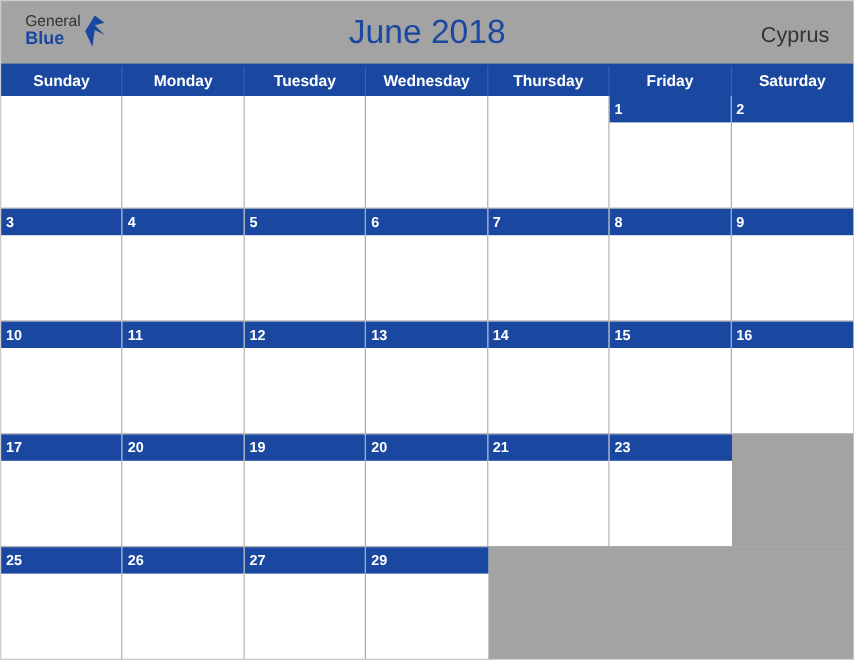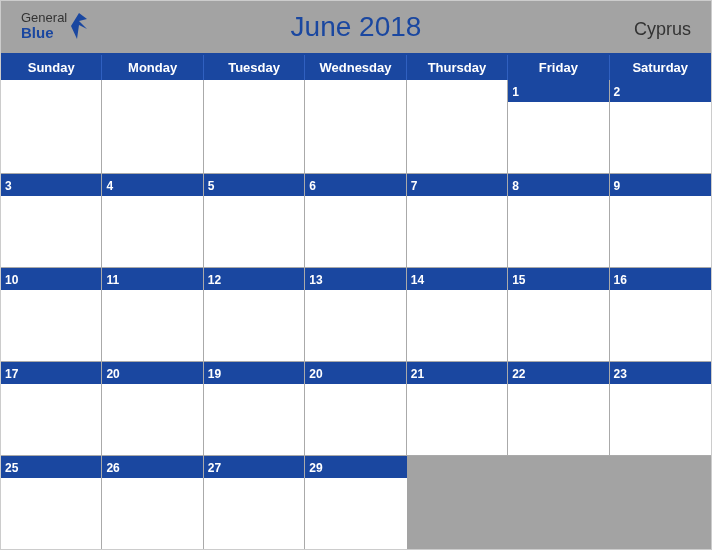--- a/index.html
+++ b/index.html
@@ -212,23 +212,20 @@
           <div class="day-cell">
             <div class="num-bar"><span>19</span></div>
           </div>
           <div class="day-cell">
             <div class="num-bar"><span>20</span></div>
           </div>
           <div class="day-cell">
             <div class="num-bar"><span>21</span></div>
           </div>
           <div class="day-cell">
-            <div class="num-bar"><span>22</span></div>
-          </div>
-          <div class="day-cell">
             <div class="num-bar"><span>23</span></div>
           </div>
         </div>
         <div class="week-row">
           <div class="day-cell">
             <div class="num-bar"><span>25</span></div>
           </div>
           <div class="day-cell">
             <div class="num-bar"><span>26</span></div>
           </div>

